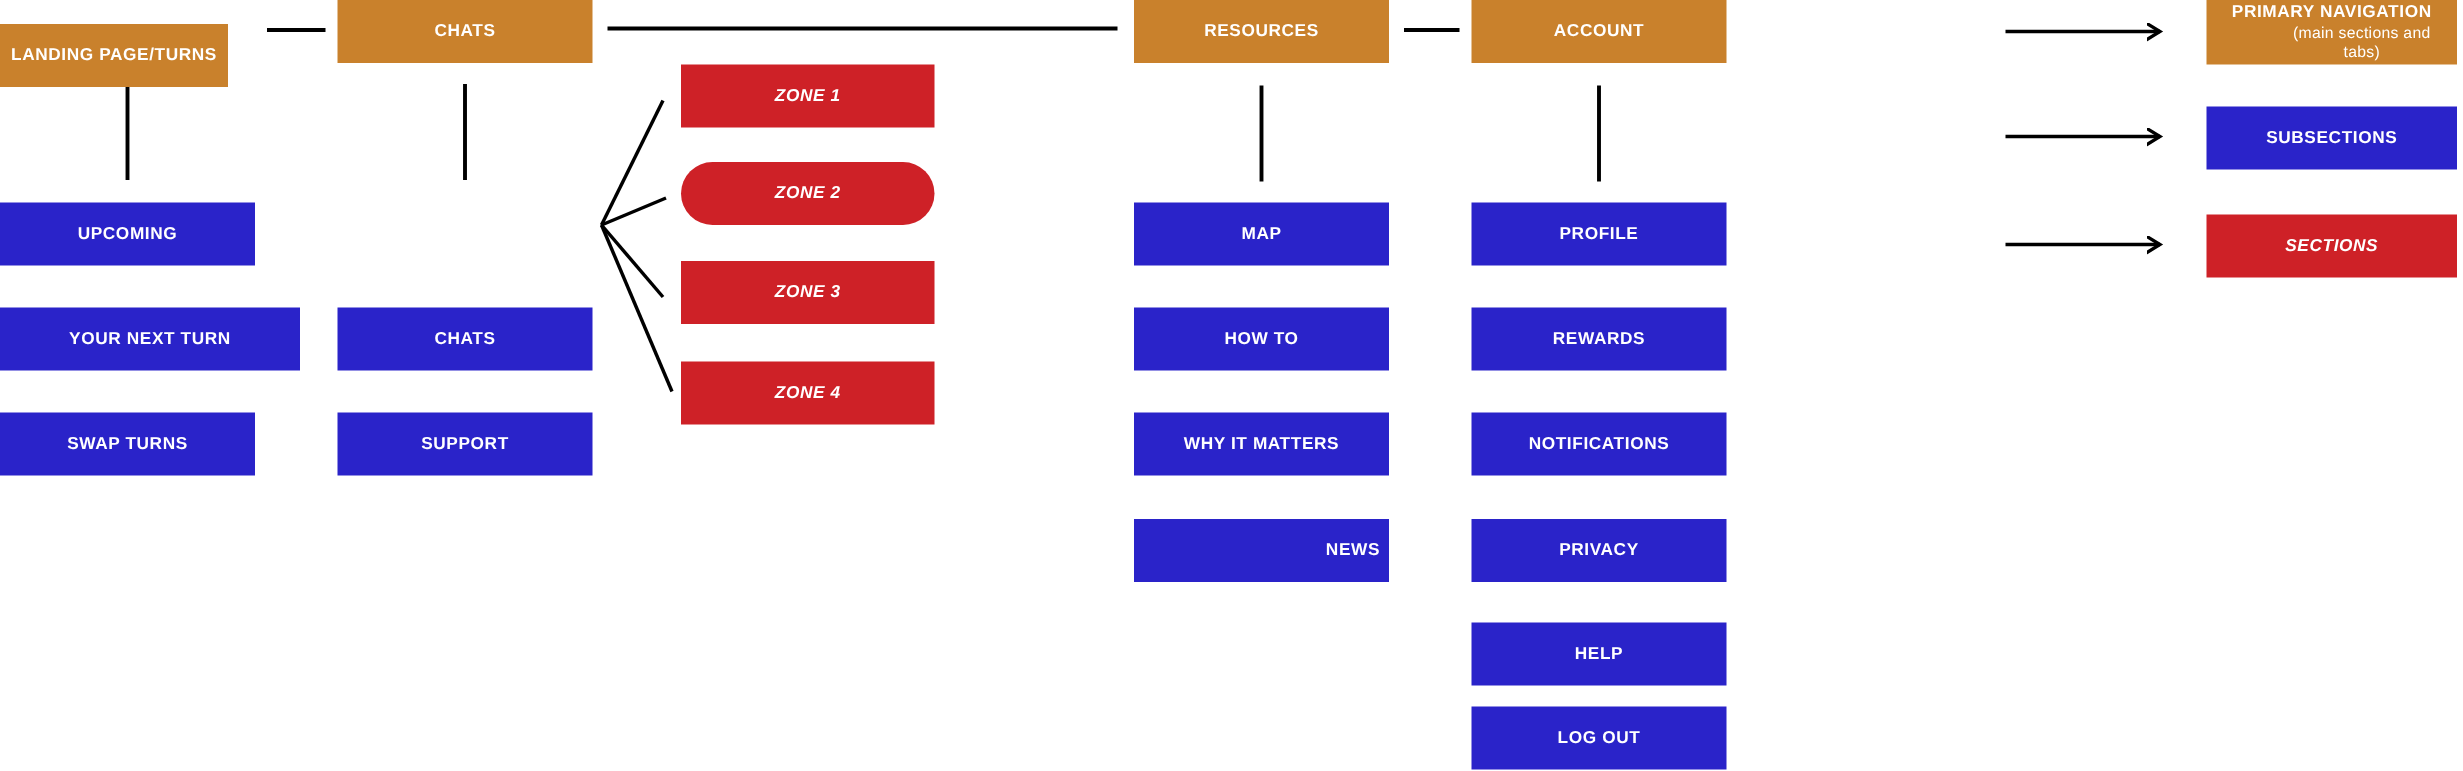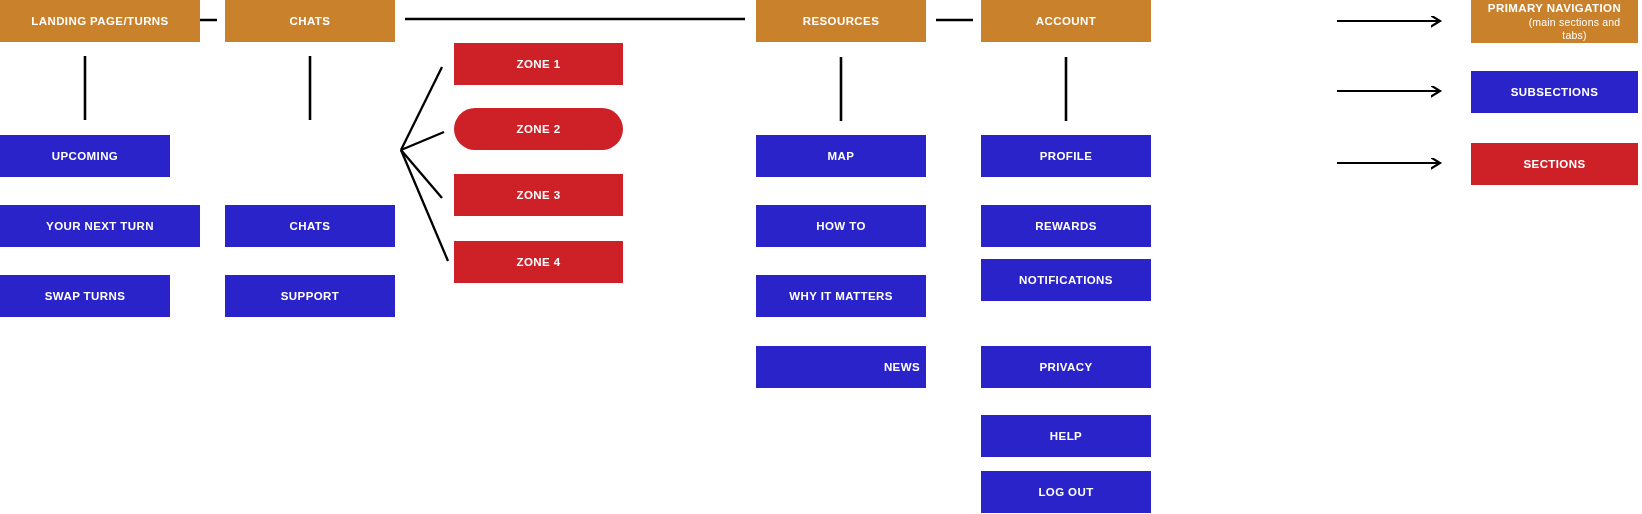--- a/index.html
+++ b/index.html
@@ -30,21 +30,21 @@
     font-weight: 700;
     font-size: 11.5px;
     letter-spacing: 0.4px;
     text-align: center;
     line-height: 1.25;
     box-sizing: border-box;
     padding: 2px 6px;
   }
   .node.primary   { background: var(--primary); }
   .node.subsection{ background: var(--subsection); }
-  .node.section   { background: var(--section); }
+  .node.section   { background: var(--section); font-style: italic; }
   .node .sublabel {
     font-weight: 400;
     font-size: 10.5px;
     letter-spacing: 0.2px;
     margin-top: 1px;
     margin-left: 40px;
   }
   svg.wires {
     position: absolute;
     left: 0; top: 0;
@@ -90,21 +90,21 @@
     <line class="fanline" x1="401" y1="150" x2="442" y2="67"></line>
     <line class="fanline" x1="401" y1="150" x2="444" y2="132"></line>
     <line class="fanline" x1="401" y1="150" x2="442" y2="198"></line>
     <line class="fanline" x1="401" y1="150" x2="448" y2="261"></line>
 
     <line class="arrowline" x1="1337" y1="21" x2="1440" y2="21" marker-end="url(#ah)"></line>
     <line class="arrowline" x1="1337" y1="91" x2="1440" y2="91" marker-end="url(#ah)"></line>
     <line class="arrowline" x1="1337" y1="163" x2="1440" y2="163" marker-end="url(#ah)"></line>
   </svg>
 
-  <div class="node primary" style="left:0px; top:0px; width:200px; height:42px;">
+  <div class="node primary" style="left:0px; top:16px; width:152px; height:42px;">
     <span>LANDING PAGE/TURNS</span>
   </div>
   <div class="node primary" style="left:225px; top:0px; width:170px; height:42px;">
     <span>CHATS</span>
   </div>
   <div class="node primary" style="left:756px; top:0px; width:170px; height:42px;">
     <span>RESOURCES</span>
   </div>
   <div class="node primary" style="left:981px; top:0px; width:170px; height:42px;">
     <span>ACCOUNT</span>
@@ -152,21 +152,21 @@
   <div class="node subsection" style="left:756px; top:346px; width:170px; height:42px;align-items:flex-end;">
     <span>NEWS</span>
   </div>
 
   <div class="node subsection" style="left:981px; top:135px; width:170px; height:42px;">
     <span>PROFILE</span>
   </div>
   <div class="node subsection" style="left:981px; top:205px; width:170px; height:42px;">
     <span>REWARDS</span>
   </div>
-  <div class="node subsection" style="left:981px; top:259px; width:170px; height:42px;">
+  <div class="node subsection" style="left:981px; top:275px; width:170px; height:42px;">
     <span>NOTIFICATIONS</span>
   </div>
   <div class="node subsection" style="left:981px; top:346px; width:170px; height:42px;">
     <span>PRIVACY</span>
   </div>
   <div class="node subsection" style="left:981px; top:415px; width:170px; height:42px;">
     <span>HELP</span>
   </div>
   <div class="node subsection" style="left:981px; top:471px; width:170px; height:42px;">
     <span>LOG OUT</span>

